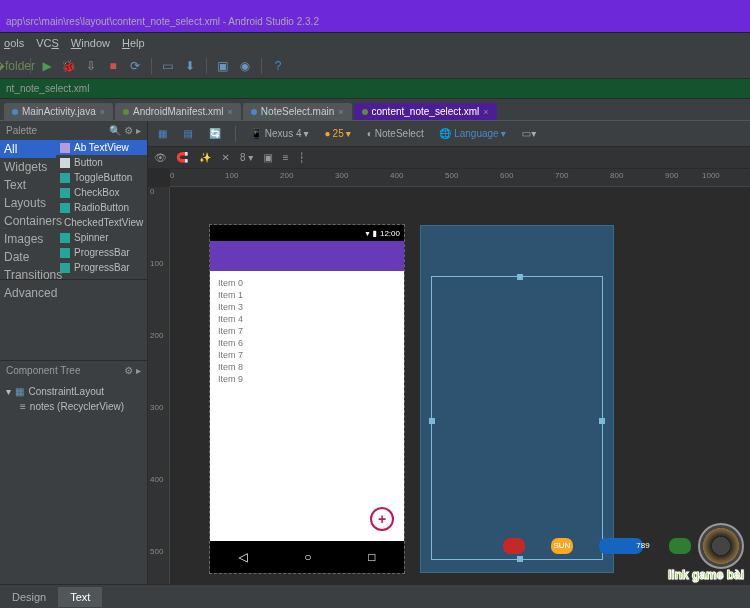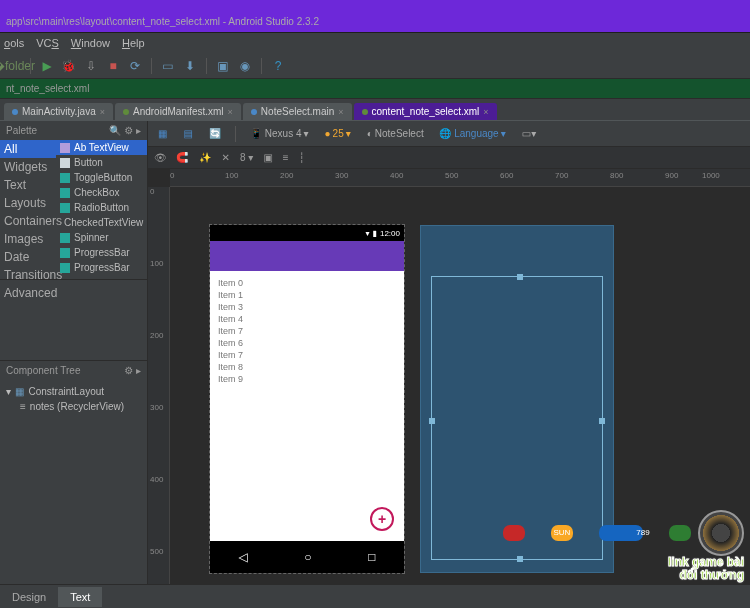--- a/index.html
+++ b/index.html
@@ -265,14 +265,13 @@
   <div>
     <span class="chips" id="wm-chips">
         <span class="chip" style="background: rgb(198, 40, 40);"></span>
         <span class="chip" style="background: rgb(249, 168, 37);">SUN</span>
         <span class="chip" style="background: rgb(21, 101, 192); padding-left: 44px;">789</span>
         <span class="chip" style="background: rgb(46, 125, 50);"></span>
       </span>
     <span class="roulette"></span>
   </div>
   <div class="txt">link game bài</div>
-  <div class="txt">đổi thưởng</div>
 </div>
 
 </body></html>

